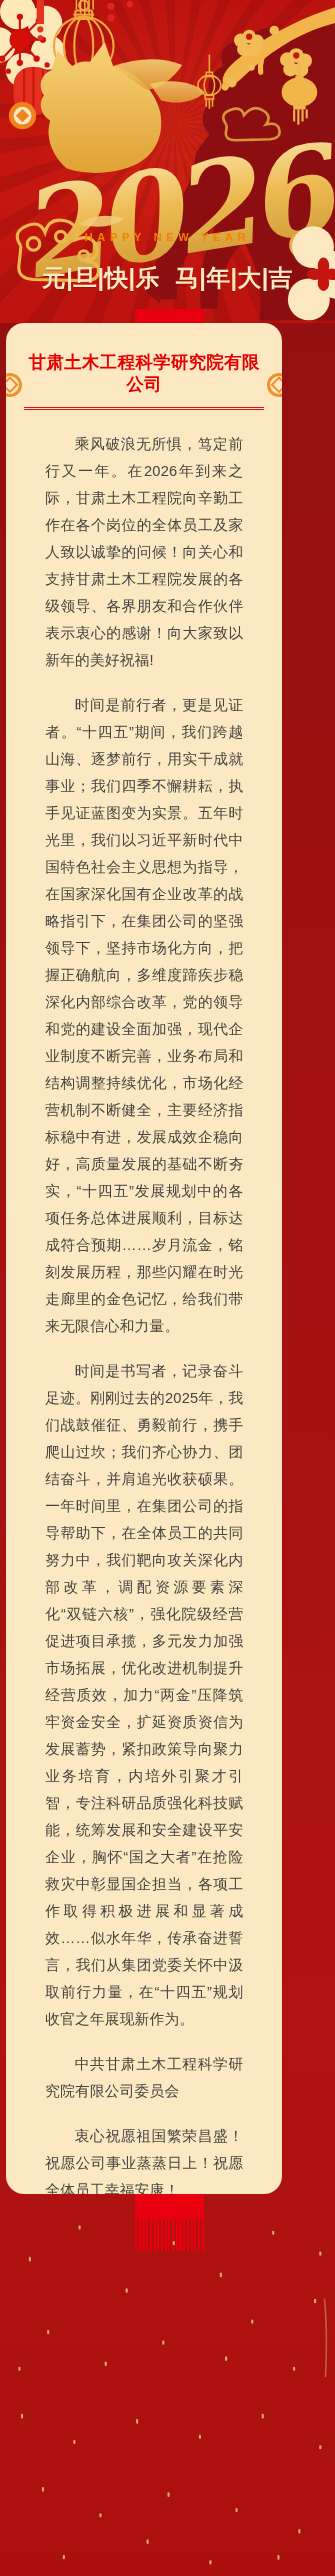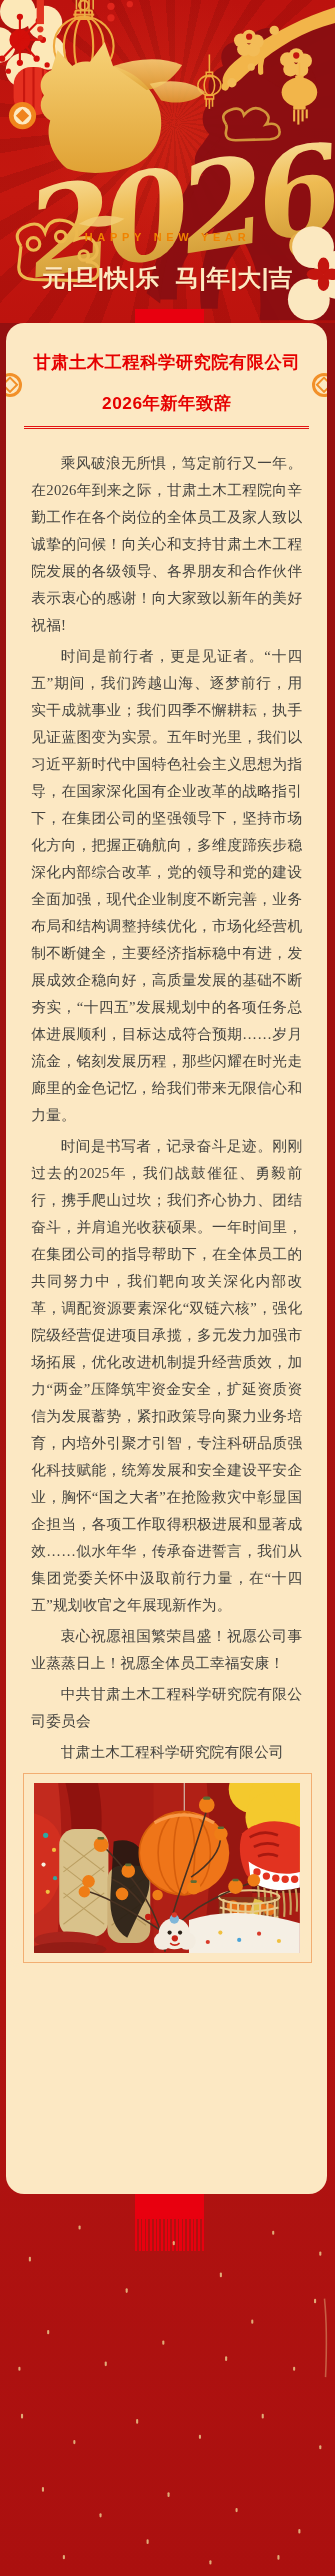--- a/index.html
+++ b/index.html
@@ -14,29 +14,29 @@
       repeating-conic-gradient(from 8deg at 52% 38%,rgba(118,7,5,.22) 0deg 4.5deg,rgba(118,7,5,0) 4.5deg 12deg),
       linear-gradient(180deg,#bc120e,#c4170f 60%,#bd130e);}
   .banner svg{position:absolute;left:0;top:0;}
   .hny{position:absolute;left:0;top:231px;width:335px;text-align:center;
        color:#f08300;font-weight:bold;font-size:11px;letter-spacing:4.7px;}
   .greet{position:absolute;left:0;top:262px;width:335px;text-align:center;
        color:#fdeac2;font-weight:bold;font-size:23.6px;letter-spacing:0.5px;word-spacing:8.4px;
        text-shadow:0 0.5px 0 rgba(120,10,0,.4);}
   
   .card-tab{position:absolute;left:135px;top:309px;width:69px;height:15.7px;background:#e8000f;}
-  .card{position:absolute;left:6.3px;top:323px;width:321px;height:1871px;box-sizing:border-box;
+  .card{position:absolute;left:6.3px;top:323px;width:276px;height:1871px;box-sizing:border-box;
         background:#fce8c3;border-radius:18px;padding:29px 21px 0;overflow:hidden;}
   .card h1,.card h2{margin:0;text-align:center;color:#e60000;font-weight:bold;
         font-size:17.3px;line-height:1.25;letter-spacing:0.5px;font-family:"Liberation Sans",sans-serif;}
   .card h2{margin-top:19px;}
   .divider{margin:11.5px -3.1px 0;height:3.7px;box-sizing:border-box;
         border-top:1px solid #e31212;border-bottom:1px solid #e31212;}
   .body-text{margin-top:21px;}
-  .body-text p{margin:4px;font-family:Liberation Serif, serif;font-size:14.7px;line-height:27px;
+  .body-text p{margin:18px;font-family:Liberation Sans, sans-serif;font-size:14.7px;line-height:27px;
         color:#454440;text-align:justify;text-indent:2em;letter-spacing:0.2px;}
   .body-text p.sig-date{text-indent:.6em;}
   .coin-edge{position:absolute;width:24px;height:24px;border-radius:50%;
         border:3.1px solid #f29029;box-sizing:border-box;top:50px;}
   .coin-edge::after{content:"";position:absolute;left:50%;top:50%;width:8.4px;height:8.4px;
         border:2.1px solid #f29029;transform:translate(-50%,-50%) rotate(45deg);}
   .coin-left{left:-8.4px;}
   .coin-right{right:-8.4px;}
   .photo-frame{width:289px;box-sizing:border-box;margin:6.3px 0 0 -4.7px;
         border:1.6px solid #f2ae72;padding:9px 10px;background:#fce8c3;}
@@ -255,29 +255,28 @@
     <div class="greet">元|旦|快|乐 马|年|大|吉</div>
   </div>
 
   <div class="card-tab"></div>
 
   <section class="card">
     <span class="coin-edge coin-left"></span>
     <span class="coin-edge coin-right"></span>
 
     <h1>甘肃土木工程科学研究院有限公司</h1>
-    <h2>2026年新年致辞</h2>
     <div class="divider"></div>
 
     <div class="body-text">
       <p>乘风破浪无所惧，笃定前行又一年。在2026年到来之际，甘肃土木工程院向辛勤工作在各个岗位的全体员工及家人致以诚挚的问候！向关心和支持甘肃土木工程院发展的各级领导、各界朋友和合作伙伴表示衷心的感谢！向大家致以新年的美好祝福!</p>
       <p>时间是前行者，更是见证者。“十四五”期间，我们跨越山海、逐梦前行，用实干成就事业；我们四季不懈耕耘，执手见证蓝图变为实景。五年时光里，我们以习近平新时代中国特色社会主义思想为指导，在国家深化国有企业改革的战略指引下，在集团公司的坚强领导下，坚持市场化方向，把握正确航向，多维度蹄疾步稳深化内部综合改革，党的领导和党的建设全面加强，现代企业制度不断完善，业务布局和结构调整持续优化，市场化经营机制不断健全，主要经济指标稳中有进，发展成效企稳向好，高质量发展的基础不断夯实，“十四五”发展规划中的各项任务总体进展顺利，目标达成符合预期……岁月流金，铭刻发展历程，那些闪耀在时光走廊里的金色记忆，给我们带来无限信心和力量。</p>
       <p>时间是书写者，记录奋斗足迹。刚刚过去的2025年，我们战鼓催征、勇毅前行，携手爬山过坎；我们齐心协力、团结奋斗，并肩追光收获硕果。一年时间里，在集团公司的指导帮助下，在全体员工的共同努力中，我们靶向攻关深化内部改革，调配资源要素深化“双链六核”，强化院级经营促进项目承揽，多元发力加强市场拓展，优化改进机制提升经营质效，加力“两金”压降筑牢资金安全，扩延资质资信为发展蓄势，紧扣政策导向聚力业务培育，内培外引聚才引智，专注科研品质强化科技赋能，统筹发展和安全建设平安企业，胸怀“国之大者”在抢险救灾中彰显国企担当，各项工作取得积极进展和显著成效……似水年华，传承奋进誓言，我们从集团党委关怀中汲取前行力量，在“十四五”规划收官之年展现新作为。</p>
+      <p>中共甘肃土木工程科学研究院有限公司委员会</p>
       <p>衷心祝愿祖国繁荣昌盛！祝愿公司事业蒸蒸日上！祝愿全体员工幸福安康！</p>
-      <p>中共甘肃土木工程科学研究院有限公司委员会</p>
       <p>甘肃土木工程科学研究院有限公司</p>
     </div>
 
     <figure class="photo-frame" style="margin-top:6.3px;">
       <svg class="photo" viewBox="0 0 508 325">
 
         <rect width="508" height="325" fill="#a81b14"></rect>
         <rect x="340" y="0" width="168" height="210" fill="#6d0f0c"></rect>
         <path d="M60 0 q22 90 2 180 q-16 80 10 145 h52 q-26 -70 -6 -150 q20 -95 4 -175 z" fill="#8f120e"></path>
         <rect x="228" y="0" width="118" height="325" fill="#b02016"></rect>

